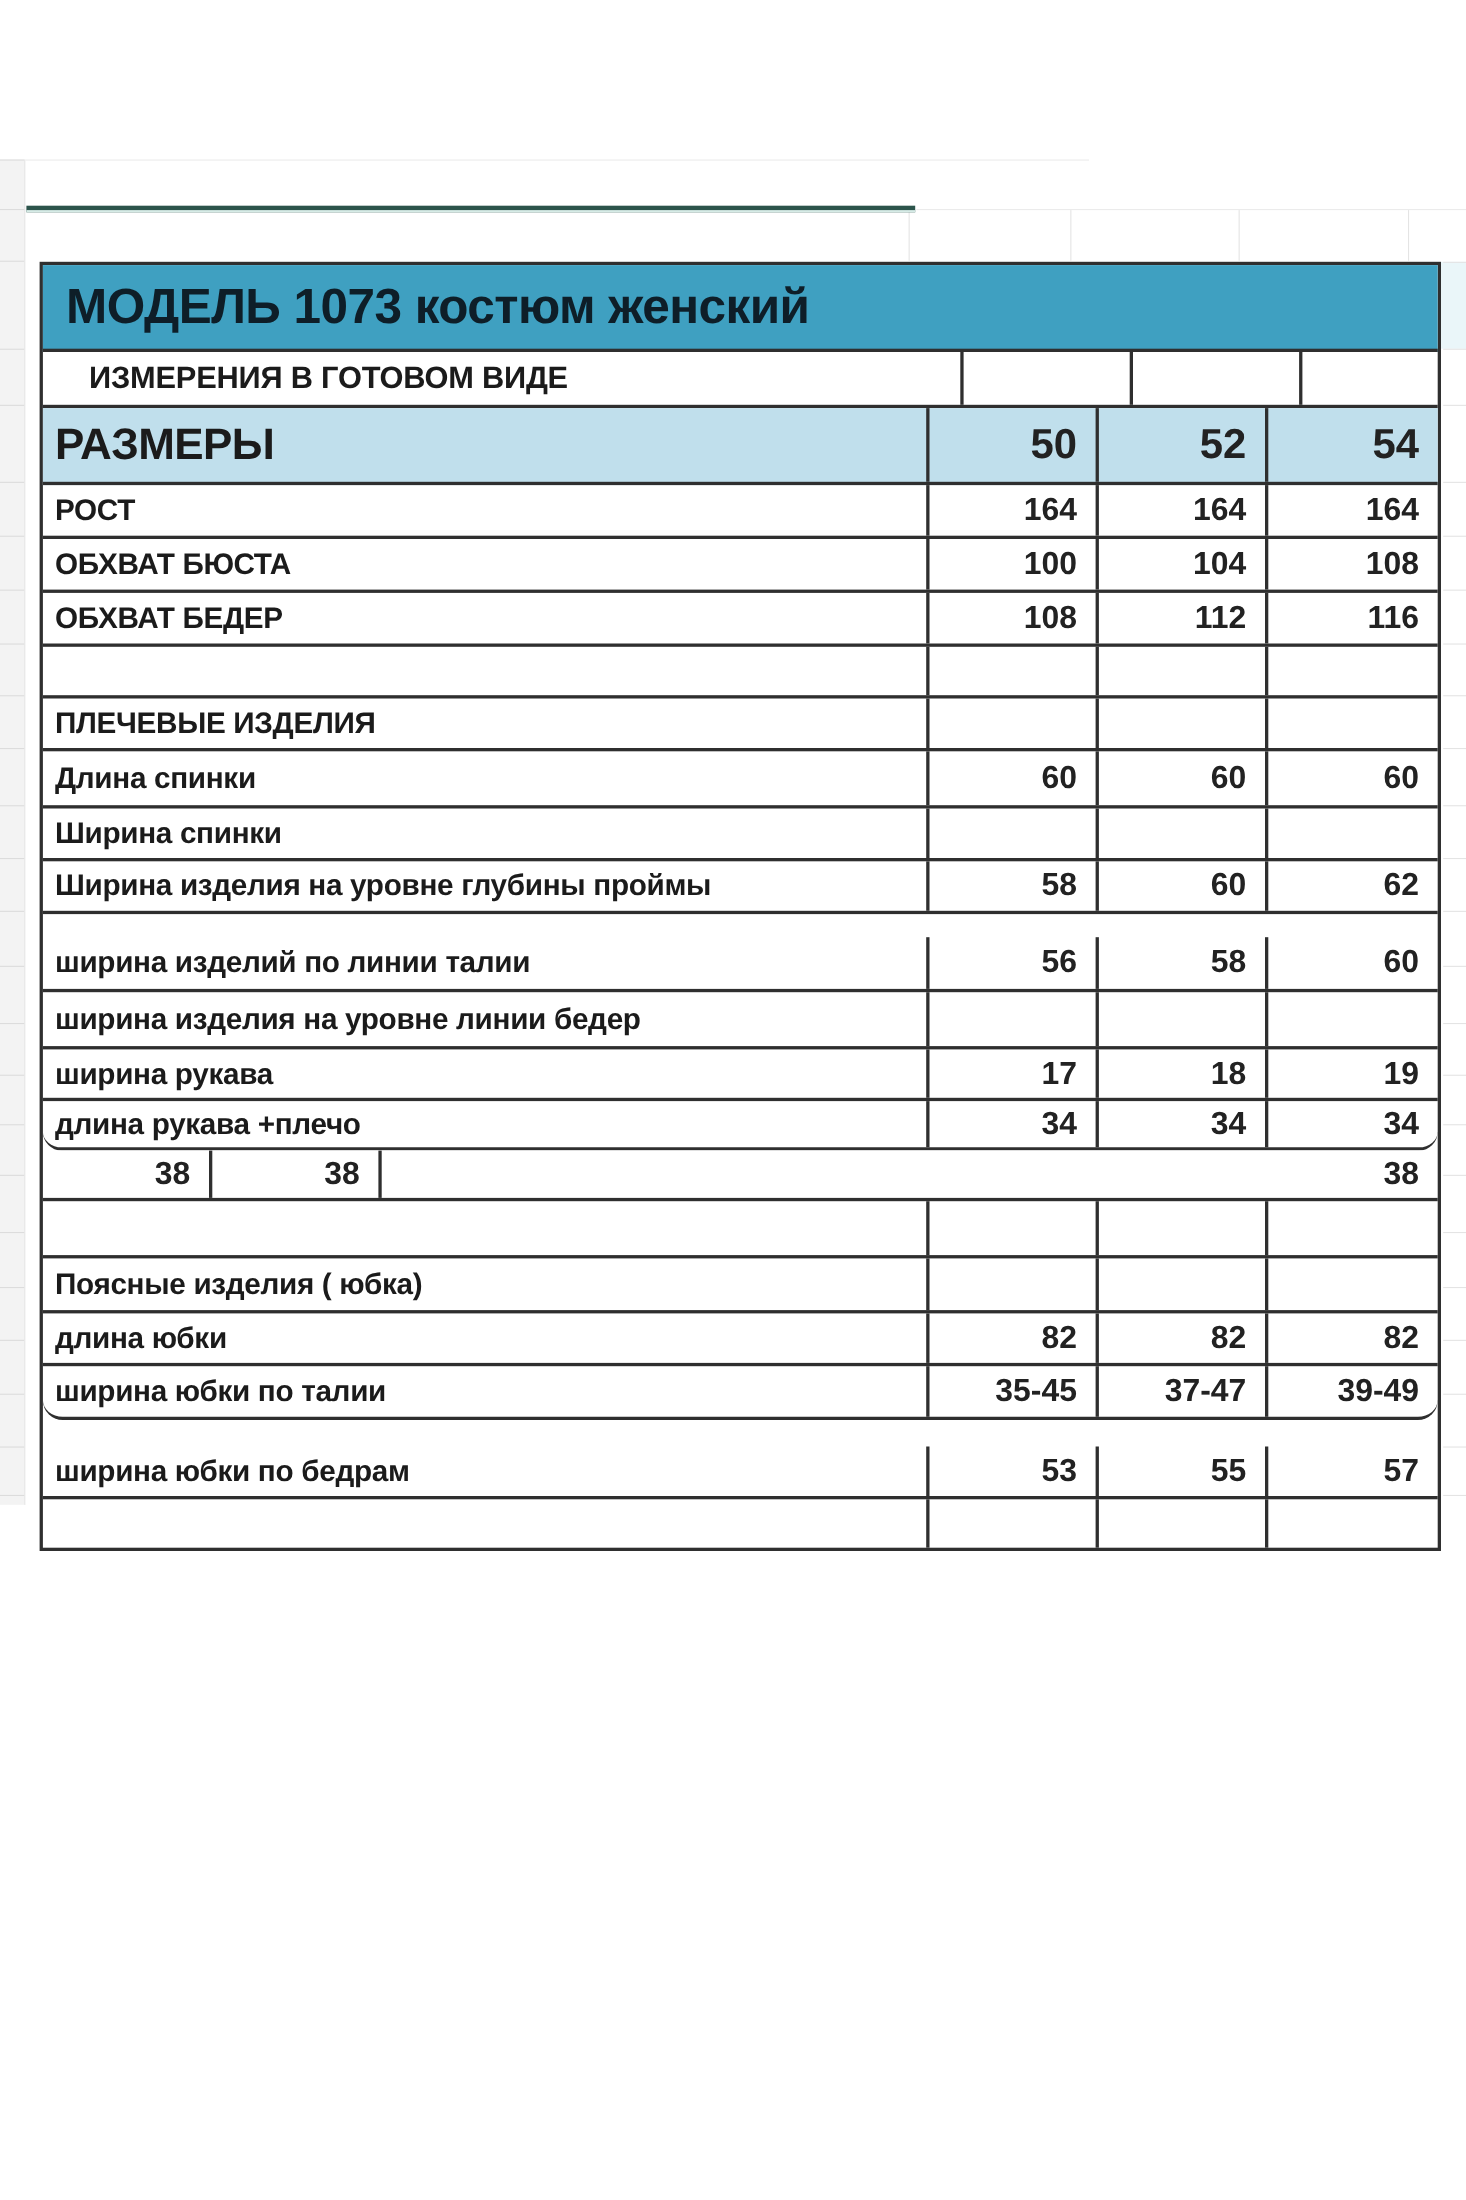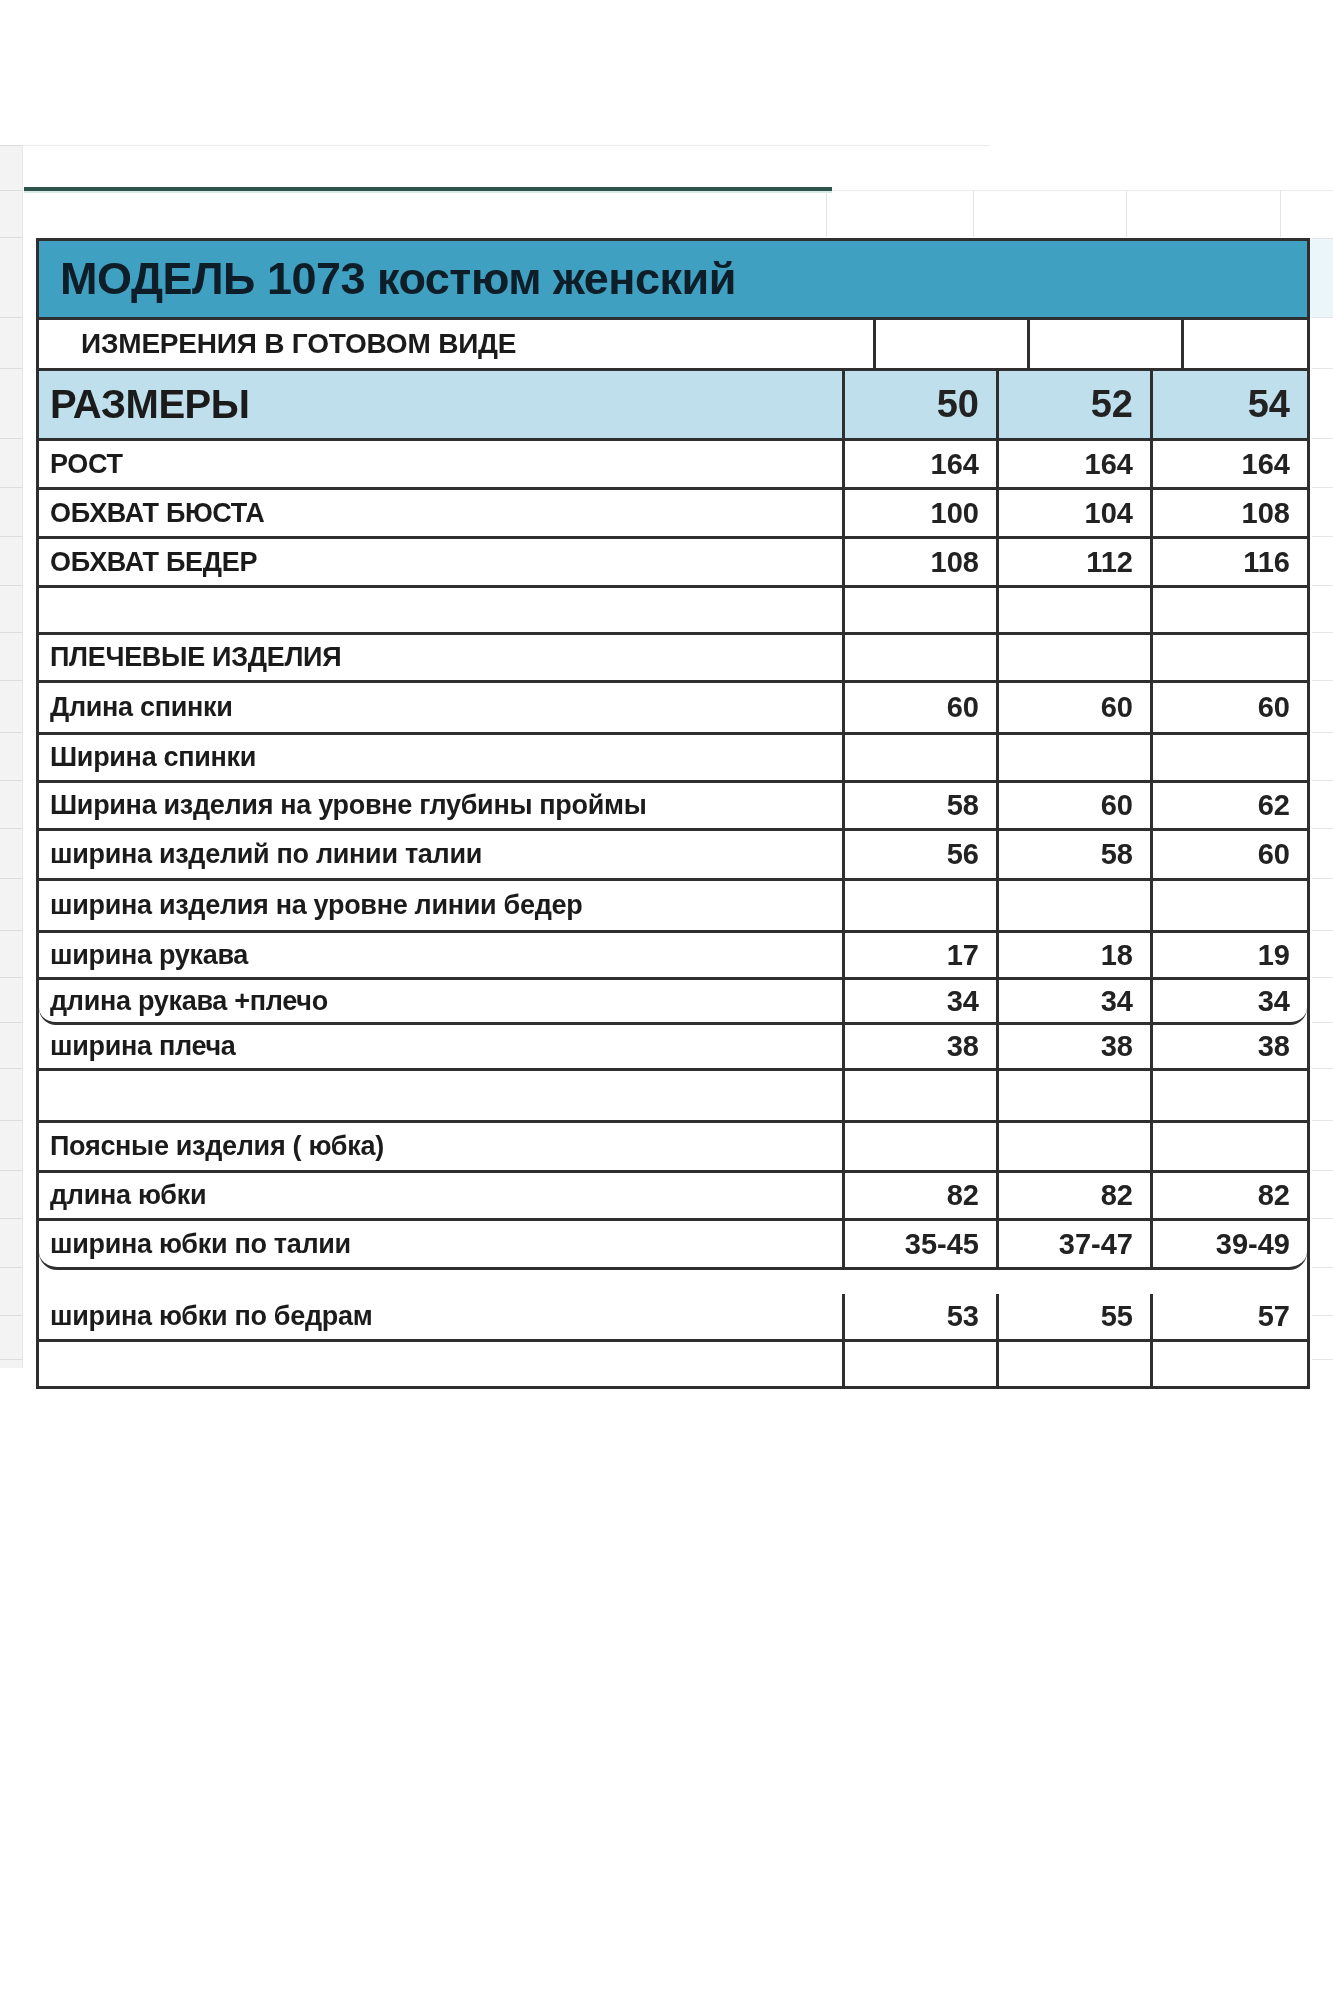--- a/index.html
+++ b/index.html
@@ -122,21 +122,21 @@
           <div class="cv"></div>
           <div class="cv"></div>
           <div class="cv"></div>
         </div>
         <div class="row" style="height: 48px;">
           <div class="cl">Ширина изделия на уровне глубины проймы</div>
           <div class="cv">58</div>
           <div class="cv">60</div>
           <div class="cv">62</div>
         </div>
-        <div class="row" style="height: 50px;">
+        <div class="row" style="height: 50px; margin-top: 21px;">
           <div class="cl">ширина изделий по линии талии</div>
           <div class="cv">56</div>
           <div class="cv">58</div>
           <div class="cv">60</div>
         </div>
         <div class="row" style="height: 52px;">
           <div class="cl">ширина изделия на уровне линии бедер</div>
           <div class="cv"></div>
           <div class="cv"></div>
           <div class="cv"></div>
@@ -147,21 +147,20 @@
           <div class="cv">18</div>
           <div class="cv">19</div>
         </div>
         <div class="row" style="height: 45px; border-radius: 17px;">
           <div class="cl">длина рукава +плечо</div>
           <div class="cv">34</div>
           <div class="cv">34</div>
           <div class="cv">34</div>
         </div>
         <div class="row" style="height: 46px;">
-          <div class="cl">ширина плеча</div>
           <div class="cv">38</div>
           <div class="cv">38</div>
           <div class="cv">38</div>
         </div>
         <div class="row" style="height: 52px;">
           <div class="cl"></div>
           <div class="cv"></div>
           <div class="cv"></div>
           <div class="cv"></div>
         </div>

